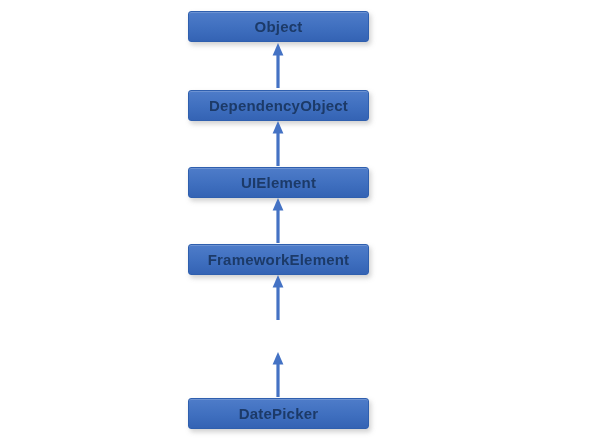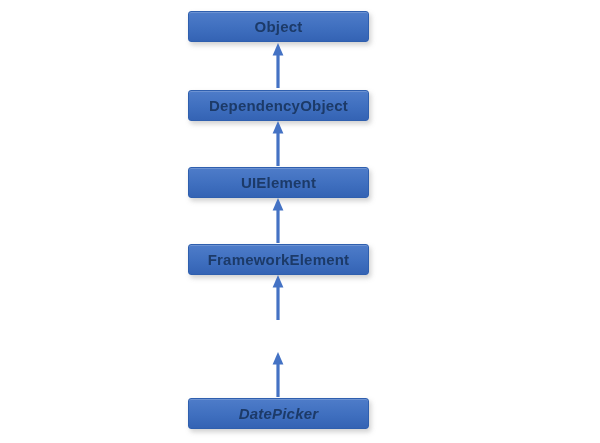--- a/index.html
+++ b/index.html
@@ -52,21 +52,21 @@
     height: 46px;
     color: var(--arrow);
     display: block;
   }
   
   .pos-box-0 { top: 11px; }
   .pos-box-1 { top: 90px; justify-content: center; }
   .pos-box-2 { top: 167px; }
   .pos-box-3 { top: 244px; }
   .pos-box-4 { top: 321px; }
-  .pos-box-5 { top: 398px; font-style: italic; }
+  .pos-box-5 { top: 398px; }
   .pos-arrow-0 { top: 43px; }
   .pos-arrow-1 { top: 121px; }
   .pos-arrow-2 { top: 198px; }
   .pos-arrow-3 { top: 275px; }
   .pos-arrow-4 { top: 352px; }
 </style>
 </head>
 <body>
 
 <div class="canvas">

